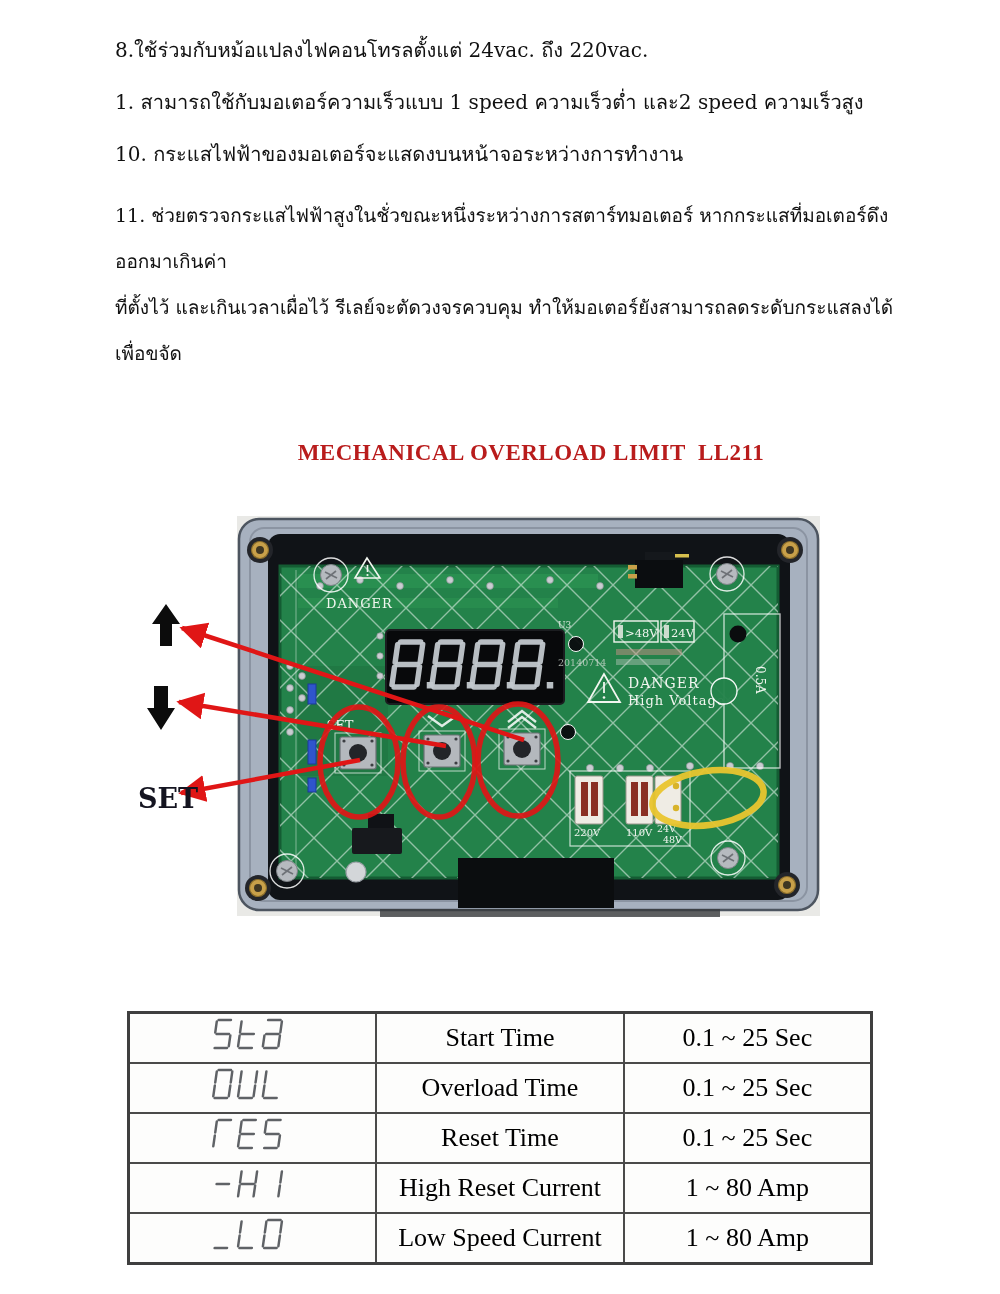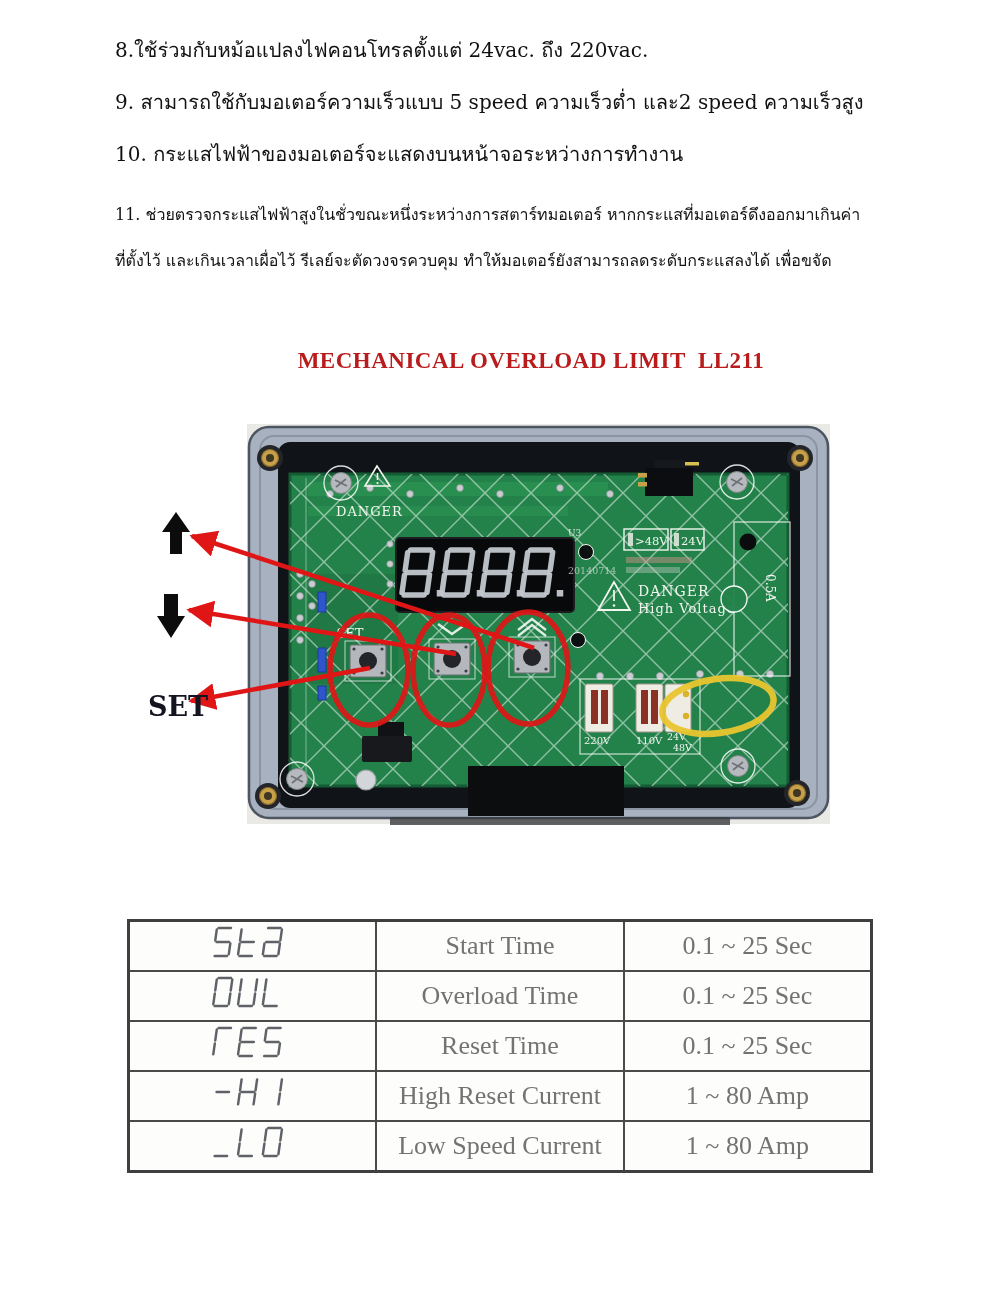--- a/index.html
+++ b/index.html
@@ -15,30 +15,30 @@
   .page{
     position:relative;
     width:1000px;height:1294px;
     background:#ffffff;
     overflow:hidden;
     font-family:"DejaVu Serif","Liberation Serif",serif;
     color:#111;
   }
   .doc-text{padding:36px 95px 0 115px;}
   .para{font-size:20px;line-height:28px;margin-bottom:24px;}
-  .para11 div{font-size:16px;line-height:46px;}
+  .para11 div{font-size:19px;line-height:46px;}
   .para11{margin-bottom:0;}
   .heading{
     margin-top:64px;margin-left:42px;
     text-align:center;
     font-family:"Liberation Serif","DejaVu Serif",serif;
     font-weight:bold;font-size:23px;letter-spacing:.5px;color:#b91c1c;
     white-space:pre;
   }
-  .figure-wrap{margin-top:50px;margin-left:25px;width:695px;height:402px;}
+  .figure-wrap{margin-top:50px;margin-left:15px;width:695px;height:402px;}
   svg text{font-family:"DejaVu Serif","Liberation Serif",serif;}
   .silk{fill:#f2f6f0;}
   .red-stroke{stroke:var(--annotation-red);}
   .red-fill{fill:var(--annotation-red);}
   .yellow-stroke{stroke:var(--highlight-yellow);}
   .pcb-fill{fill:var(--pcb-green);}
   .enclosure-fill{fill:var(--enclosure-gray);}
   .gold-fill{fill:var(--screw-gold);}
   
   .seg line{fill:none;stroke-linecap:round;}
@@ -51,34 +51,34 @@
     border-collapse:collapse;
     table-layout:fixed;
     width:746px;
     background:#fdfdfc;
   }
   .param-table td{
     border:2px solid #4a4a4a;
     height:47px;
     text-align:center;vertical-align:middle;
     font-family:"Liberation Serif","DejaVu Serif",serif;
-    font-size:26px;color:#737373;
+    font-size:26px;color:#000000;
     overflow:hidden;
   }
   .param-table{border:3px solid #3f3f3f;}
   .code-cell{padding-top:3px;}
 </style>
 </head>
 <body>
 
 <div class="page">
 
   <div class="doc-text">
     <div class="para">8.ใช้ร่วมกับหม้อแปลงไฟคอนโทรลตั้งแต่ 24vac. ถึง 220vac.</div>
-    <div class="para">9. สามารถใช้กับมอเตอร์ความเร็วแบบ 5 speed ความเร็วต่ำ  และ2 speed ความเร็วสูง</div>
+    <div class="para">1. สามารถใช้กับมอเตอร์ความเร็วแบบ 1 speed ความเร็วต่ำ  และ2 speed ความเร็วสูง</div>
     <div class="para">10. กระแสไฟฟ้าของมอเตอร์จะแสดงบนหน้าจอระหว่างการทำงาน</div>
     <div class="para para11">
       <div>11. ช่วยตรวจกระแสไฟฟ้าสูงในชั่วขณะหนึ่งระหว่างการสตาร์ทมอเตอร์ หากกระแสที่มอเตอร์ดึงออกมาเกินค่า</div>
       <div>ที่ตั้งไว้ และเกินเวลาเผื่อไว้ รีเลย์จะตัดวงจรควบคุม ทำให้มอเตอร์ยังสามารถลดระดับกระแสลงได้ เพื่อขจัด</div>
     </div>
     <div class="heading">MECHANICAL OVERLOAD LIMIT  LL211</div>
 
     <div class="figure-wrap">
       <svg width="695" height="402" viewBox="0 0 695 402">
         <defs>

